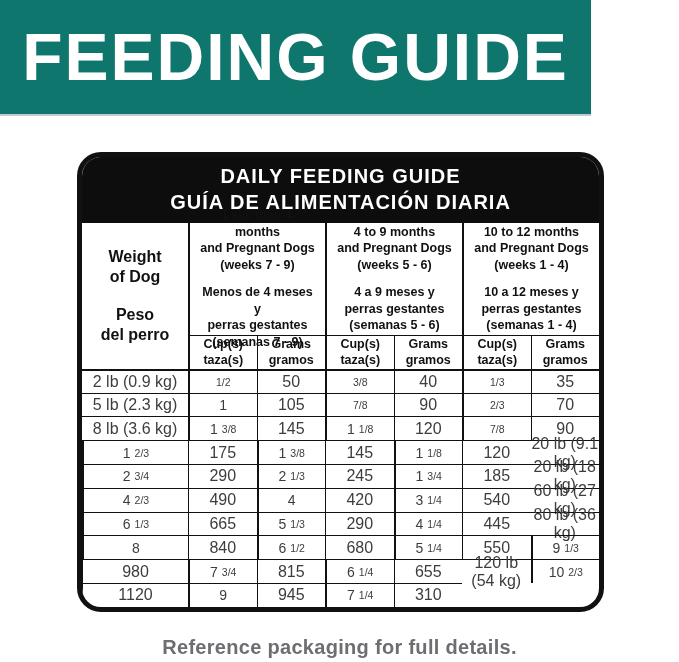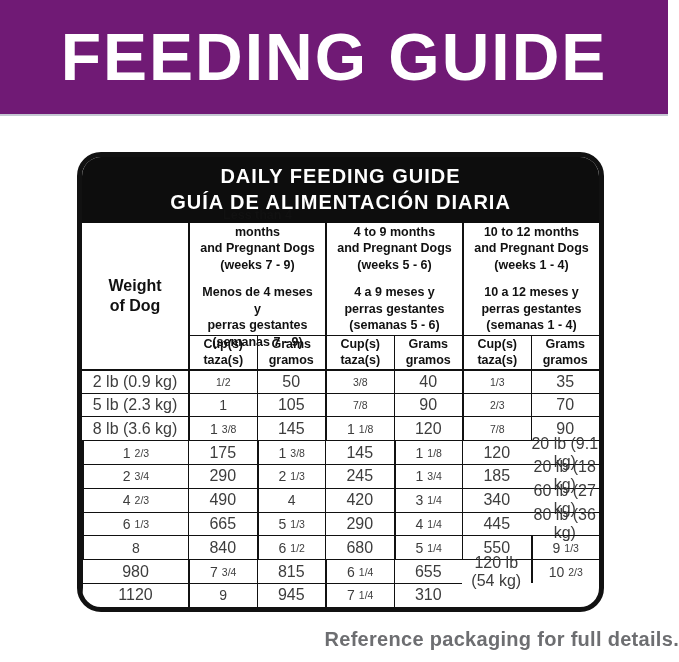--- a/index.html
+++ b/index.html
@@ -2,22 +2,22 @@
 <html><head>
 <meta charset="utf-8">
 <style>
   html,body { margin:0; padding:0; }
   body {
     width:679px; height:662px; position:relative; overflow:hidden;
     background:#ffffff; font-family:"Liberation Sans", sans-serif;
   }
   
   .banner {
-    position:absolute; left:0; top:0; width:668px; height:114px;
-    background:#701a75; border-bottom:2px solid #c4c8d2;
+    position:absolute; left:0; top:0; width:591px; height:114px;
+    background:#0f766e; border-bottom:2px solid #c4c8d2;
     display:flex; align-items:center; justify-content:center;
   }
   .banner h1 {
     margin:0; color:#ffffff; font-size:66px; font-weight:bold;
     letter-spacing:2px; white-space:nowrap;
     font-family:"Liberation Sans", sans-serif;
   }
   
   .guide-table {
     position:absolute; left:77px; top:152px; width:527px;
@@ -51,37 +51,39 @@
   .cup-cell  { border-left:2px solid #111; font-size:14px; }
   .gram-cell { border-left:1.5px solid #111; }
   .first-row { border-top:2.5px solid #111; }
   .cup-cell sup  { font-size:10.5px; line-height:0; vertical-align:5px; }
   .cup-cell .den { font-size:10.5px; }
   
   .footer {
     position:absolute; left:0; top:628px; width:679px; text-align:center;
   }
   .footer p {
-    margin:0; color:#6d6e71; font-size:20px; font-weight:bold; letter-spacing:0.3px;text-align:right;
+    margin:8px; color:#6d6e71; font-size:20px; font-weight:bold; letter-spacing:0.3px;
   }
 </style>
 </head>
 <body>
 
 <header class="banner">
   <h1>FEEDING GUIDE</h1>
 </header>
 
 <section class="guide-table">
   <div class="table-title">DAILY FEEDING GUIDE
 GUÍA DE ALIMENTACIÓN DIARIA</div>
   <div class="grid">
     <div class="cell weight-head">
       <div>Weight
 of Dog</div>
+      <div>Peso
+del perro</div>
     </div>
 
     <div class="cell group-head">
       <div>Less than 4 months
 and Pregnant Dogs
 (weeks 7 - 9)</div>
       <div class="es">Menos de 4 meses y
 perras gestantes
 (semanas 7 - 9)</div>
     </div>
@@ -166,21 +168,21 @@
       <div class="cell val-cell cup-cell">2&nbsp;<sup>1</sup><span class="den">/3</span></div>
       <div class="cell val-cell gram-cell">245</div>
       <div class="cell val-cell cup-cell">1&nbsp;<sup>3</sup><span class="den">/4</span></div>
       <div class="cell val-cell gram-cell">185</div>
       <div class="cell weight-cell">20 lb (18 kg)</div>
       <div class="cell val-cell cup-cell">4&nbsp;<sup>2</sup><span class="den">/3</span></div>
       <div class="cell val-cell gram-cell">490</div>
       <div class="cell val-cell cup-cell">4</div>
       <div class="cell val-cell gram-cell">420</div>
       <div class="cell val-cell cup-cell">3&nbsp;<sup>1</sup><span class="den">/4</span></div>
-      <div class="cell val-cell gram-cell">340</div>
+      <div class="cell val-cell gram-cell">540</div>
       <div class="cell weight-cell">60 lb (27 kg)</div>
       <div class="cell val-cell cup-cell">6&nbsp;<sup>1</sup><span class="den">/3</span></div>
       <div class="cell val-cell gram-cell">665</div>
       <div class="cell val-cell cup-cell">5&nbsp;<sup>1</sup><span class="den">/3</span></div>
       <div class="cell val-cell gram-cell">290</div>
       <div class="cell val-cell cup-cell">4&nbsp;<sup>1</sup><span class="den">/4</span></div>
       <div class="cell val-cell gram-cell">445</div>
       <div class="cell weight-cell">80 lb (36 kg)</div>
       <div class="cell val-cell cup-cell">8</div>
       <div class="cell val-cell gram-cell">840</div>

